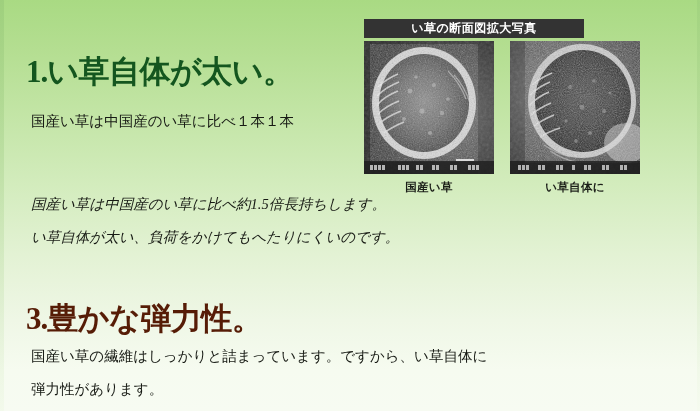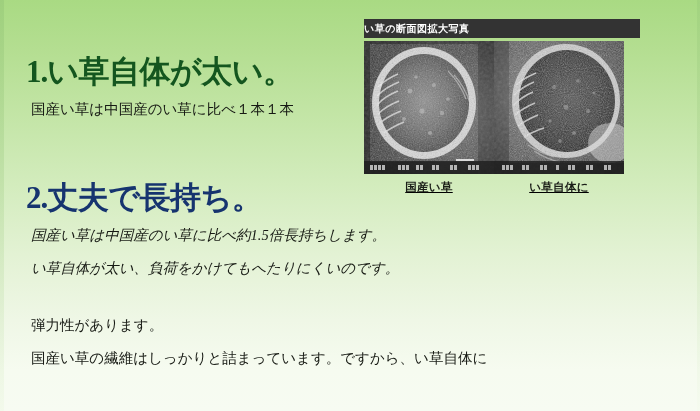--- a/index.html
+++ b/index.html
@@ -63,52 +63,53 @@
     margin: 0;
     font-size: 14.5px;
     line-height: 1.52;
     color: #171a14;
     white-space: nowrap;
     font-family: "Liberation Serif", "DejaVu Serif", serif;
   }
 
   #block1 { top: 44px; }
   #block1 .heading { color: #14561f; }
-  #block1 .body-text { margin-top: 11px; margin-left: 5px; }
+  #block1 .body-text { margin-top: 23px; margin-left: 5px; }
 
   #block2 { top: 170px; }
   #block2 .heading { color: #16346f; }
   #block2 .body-text { margin-top: 11px; margin-left: 5px; font-style: italic; }
 
   #block3 { top: 291px; }
   #block3 .heading { color: #561c06; }
   #block3 .body-text { margin-top: 11px; margin-left: 5px; }
 
   
   .photo-panel {
     position: absolute;
     left: 364px;
     top: 19px;
     width: 276px;
   }
   .panel-banner {
-    width: 276px;
+    width: 220px;
     height: 19px;
     background: #333333;
     color: #ffffff;
-    font-size: 10px;
+    font-size: 12px;
     line-height: 19px;
+    text-align: center;
     letter-spacing: 0.5px;
     font-family: "Liberation Sans", "DejaVu Sans", sans-serif;
     font-weight: 700;
   }
   .photo-row {
     display: flex;
+    gap: 16px;
     margin-top: 3px;
-    text-decoration: underline;
   }
   .photo-cell { width: 130px; }
   .photo-frame {
     position: relative;
     width: 130px;
     height: 133px;
     overflow: hidden;
     background: #2a2a2a;
   }
   .photo-frame svg { display: block; width: 130px; height: 133px; }
@@ -132,28 +133,28 @@
   <div class="edge-right"></div>
 
   <div class="col-left">
 
     <div class="block" id="block1">
       <p class="heading"><span class="num">1.</span><span>い草自体が太い。</span></p>
       <p class="body-text">国産い草は中国産のい草に比べ１本１本</p>
     </div>
 
     <div class="block" id="block2">
-      <p class="heading"><span class="num">2.</span><span>丈夫で長持ち。</span></p>
       <p class="body-text">国産い草は中国産のい草に比べ約1.5倍長持ちします。</p>
       <p class="body-text">い草自体が太い、負荷をかけてもへたりにくいのです。</p>
     </div>
 
     <div class="block" id="block3">
+      <p class="heading"><span class="num">3.</span><span>豊かな弾力性。</span></p>
+      <p class="body-text">国産い草の繊維はしっかりと詰まっています。ですから、い草自体に</p>
       <p class="body-text">弾力性があります。</p>
-      <p class="body-text">国産い草の繊維はしっかりと詰まっています。ですから、い草自体に</p>
     </div>
 
   </div>
 
   <div class="photo-panel">
 
     <div class="panel-banner">い草の断面図拡大写真</div>
 
     <div class="photo-row">
 

